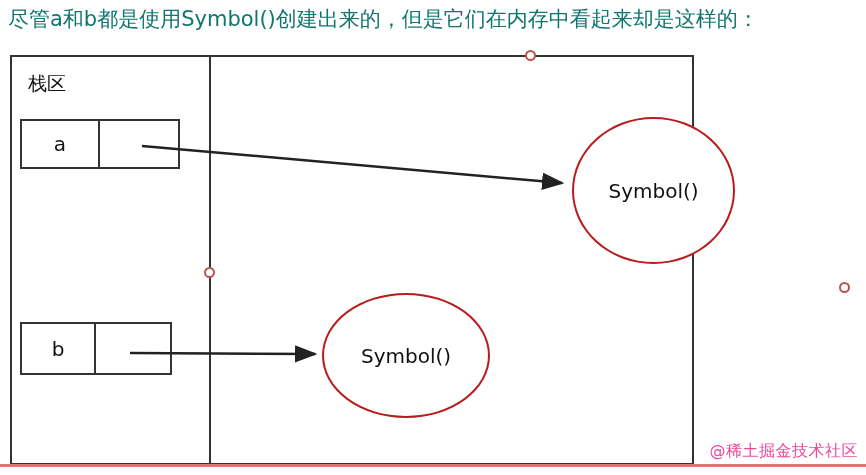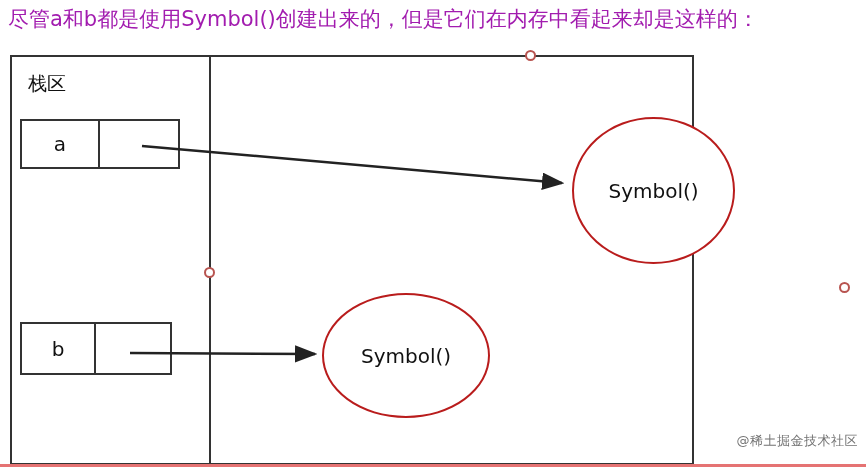--- a/index.html
+++ b/index.html
@@ -11,21 +11,21 @@
     overflow: hidden;
     color: #111;
   }
 
   .caption {
     position: absolute;
     left: 8px;
     top: 5px;
     font-size: 21px;
     line-height: 1.4;
-    color: #a21caf;
+    color: #0f766e;
     white-space: nowrap;
   }
 
   .diagram {
     position: absolute;
     left: 10px;
     top: 55px;
     width: 684px;
     height: 410px;
     border: 2px solid #333;
@@ -98,23 +98,23 @@
     border: 2px solid #b85450;
     box-sizing: content-box;
   }
   .handle-top   { left: 525px; top: 50px; }
   .handle-left  { left: 204px; top: 267px; }
   .handle-right { left: 839px; top: 282px; }
 
   .watermark {
     position: absolute;
     right: 8px;
-    top: 432px;
-    font-size: 13px;
-    color: #737373;
+    top: 441px;
+    font-size: 16px;
+    color: #ec4899;
     letter-spacing: 0.5px;
   }
 
   .bottom-bar {
     position: absolute;
     left: 0;
     top: 464px;
     width: 866px;
     height: 3px;
     background: #e57373;

